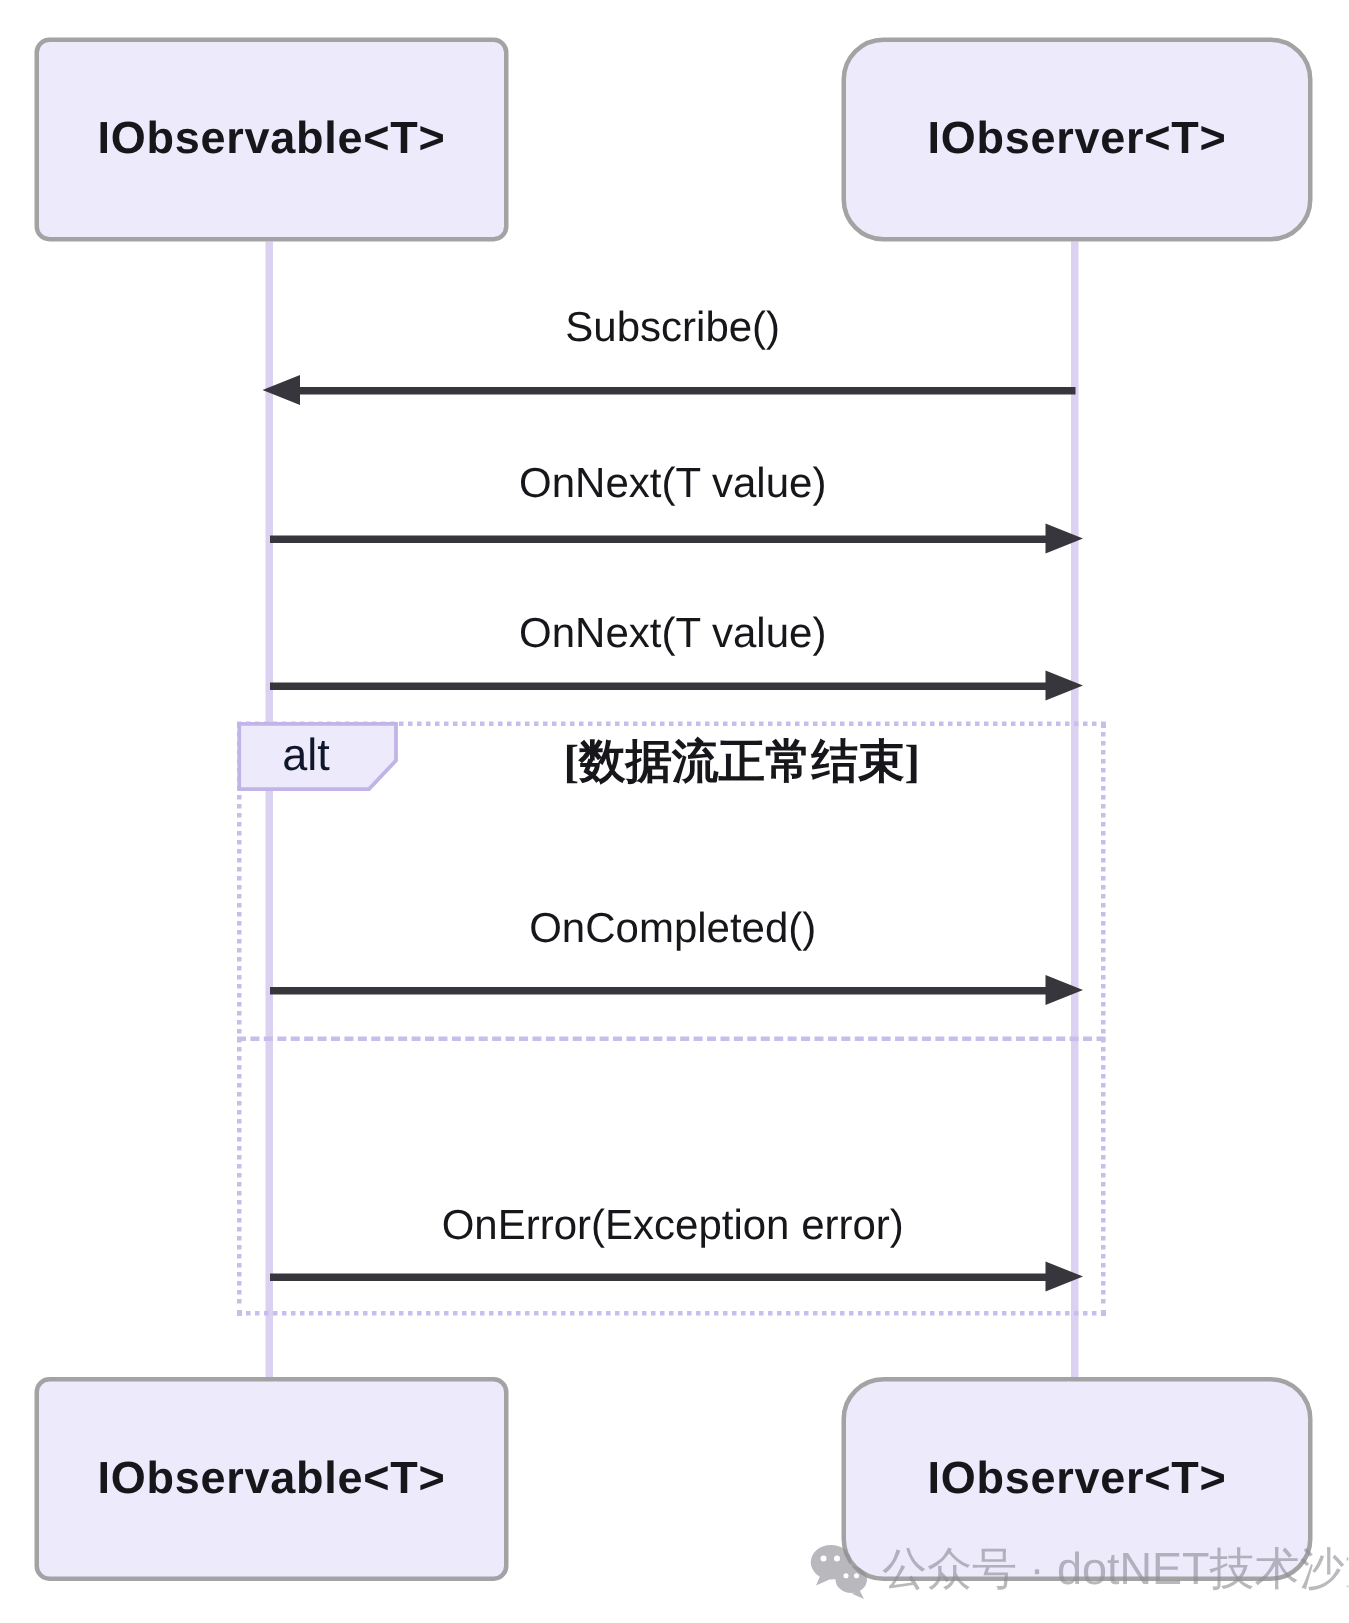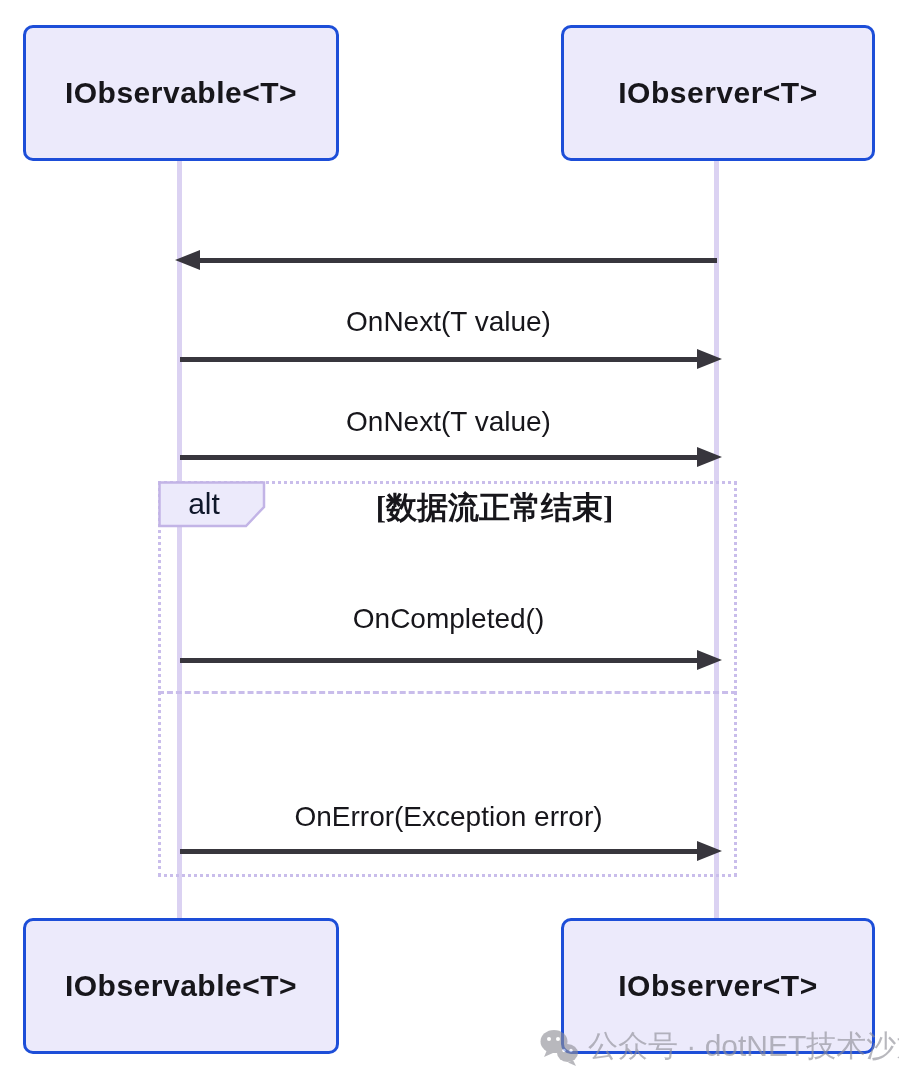--- a/index.html
+++ b/index.html
@@ -11,32 +11,32 @@
     font-family: "Liberation Sans", "DejaVu Sans", sans-serif;
     overflow: hidden;
   }
 
   
   .actor-box {
     position: absolute;
     box-sizing: border-box;
     height: 136px;
     background: #ECEAFB;
-    border: 3px solid #1d4ed8;
+    border: 3px solid #a3a3a3;
     border-radius: 10px;
     display: flex;
     align-items: center;
     justify-content: center;
     font-size: 30px;
     font-weight: bold;
     color: #17161B;
     letter-spacing: 0.5px;
   }
   .actor-observable { left: 23px; width: 316px; }
-  .actor-observer   { left: 561px; width: 314px; }
+  .actor-observer   { left: 561px; width: 314px; border-radius: 28px; }
   .actor-top    { top: 25px; }
   .actor-bottom { top: 918px; }
 
   
   .lifeline {
     position: absolute;
     top: 161px;
     width: 5px;
     height: 757px;
     background: #DBD2F2;
@@ -156,20 +156,21 @@
   <div class="lifeline lifeline-left"></div>
   <div class="lifeline lifeline-right"></div>
 
   <div class="actor-box actor-observable actor-top">
     <span>IObservable&lt;T&gt;</span>
   </div>
   <div class="actor-box actor-observer actor-top">
     <span>IObserver&lt;T&gt;</span>
   </div>
 
+  <div class="msg-label msg-label-1">Subscribe()</div>
   <div class="msg-line line-left line-1"></div>
   <div class="arrow-head head-left head-1"></div>
 
   <div class="msg-label msg-label-2">OnNext(T value)</div>
   <div class="msg-line line-right line-2"></div>
   <div class="arrow-head head-right head-2"></div>
 
   <div class="msg-label msg-label-3">OnNext(T value)</div>
   <div class="msg-line line-right line-3"></div>
   <div class="arrow-head head-right head-3"></div>

